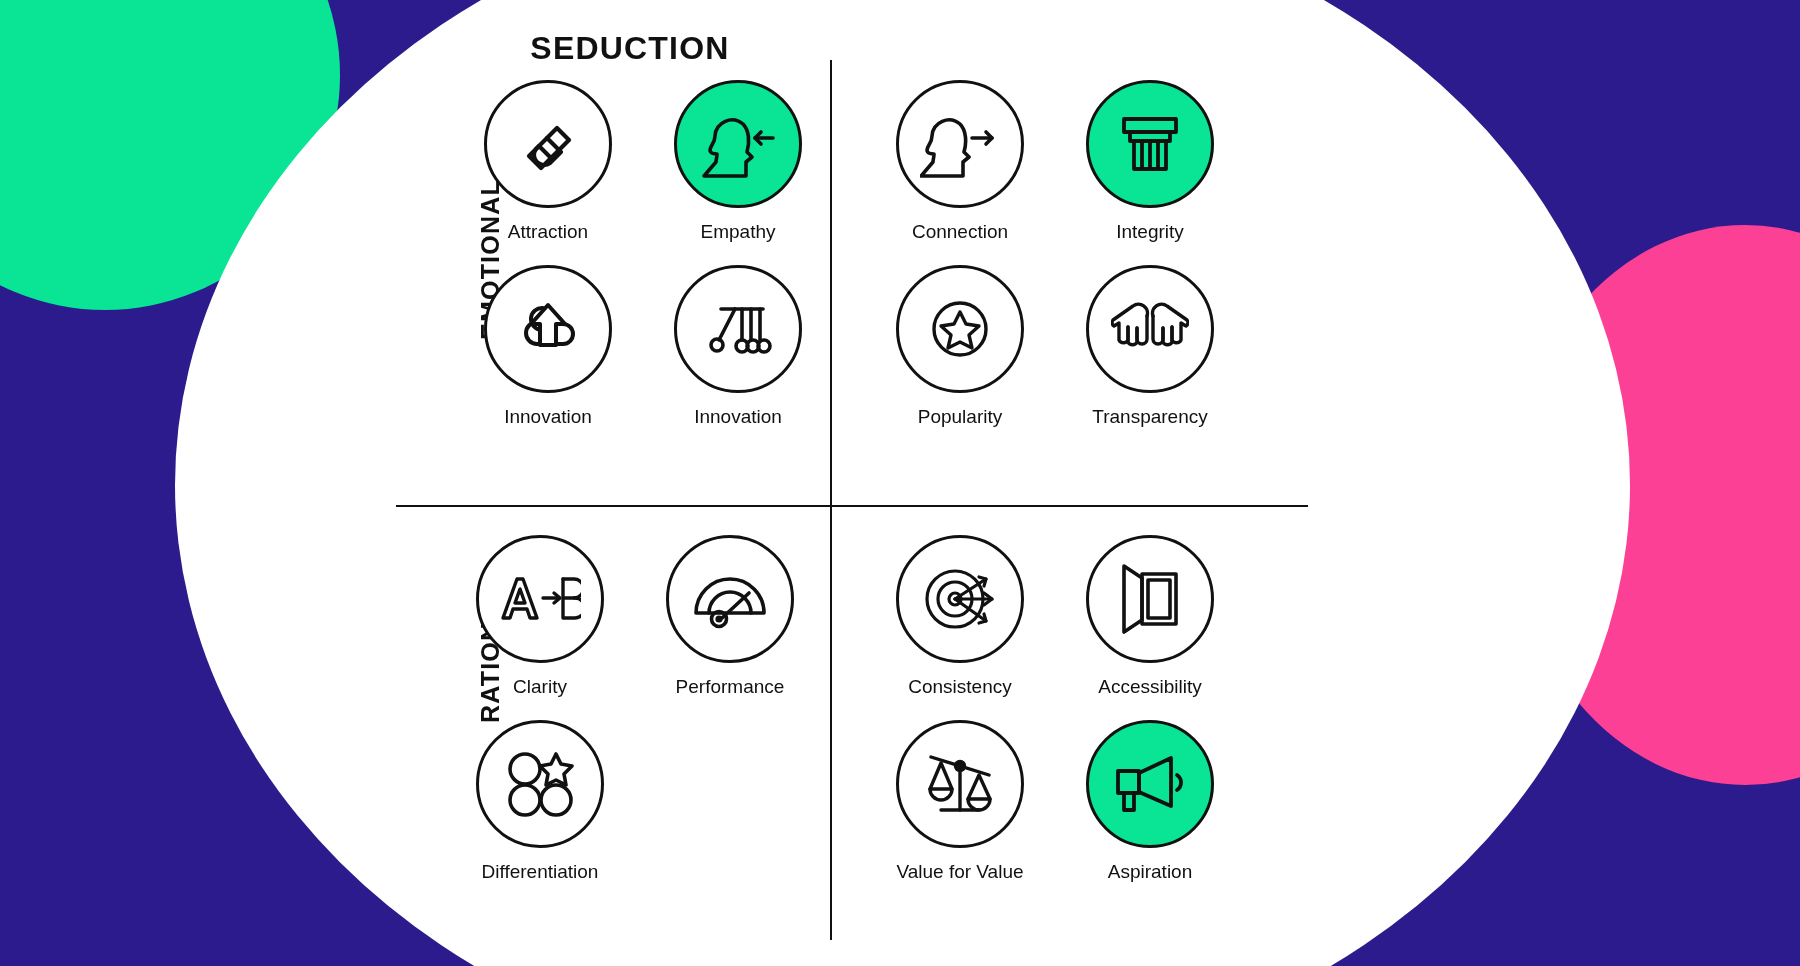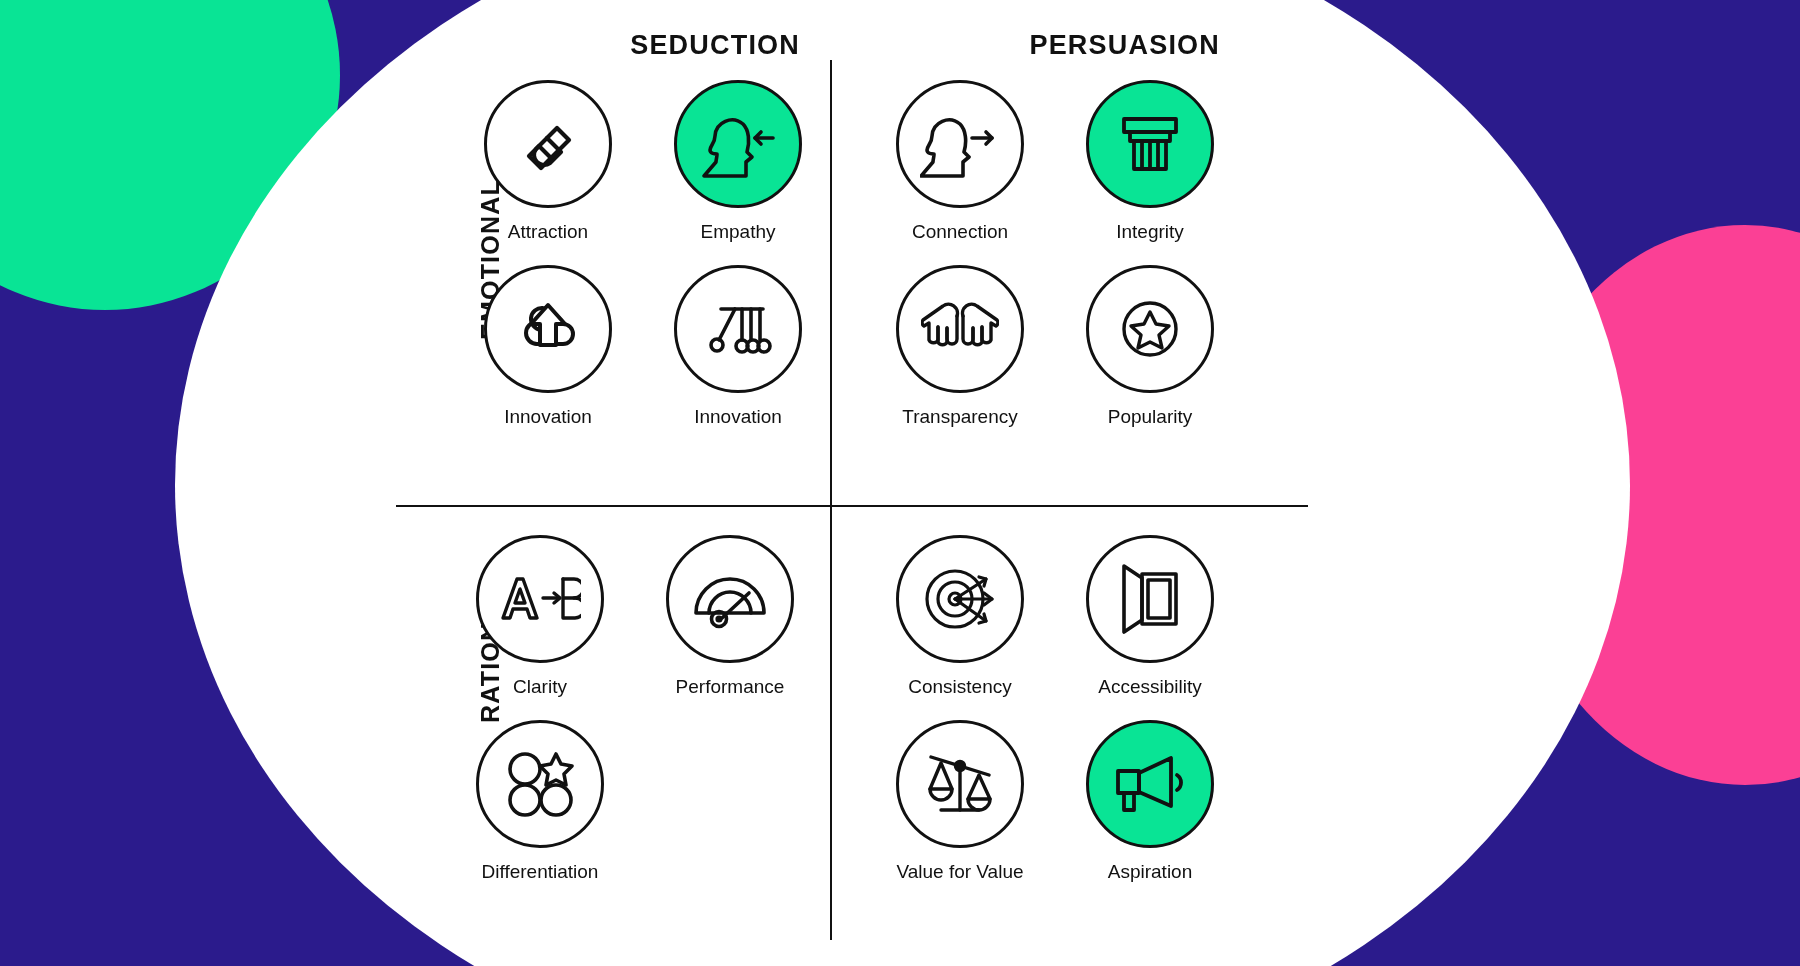--- a/index.html
+++ b/index.html
@@ -35,25 +35,25 @@
   }
   
   #matrix {
     position: absolute;
     left: 430px; top: 0px;
     width: 920px; height: 966px;
   }
   .col-header {
     position: absolute;
     top: 30px;
-    font-size: 27px;
+    font-size: 32px;
     font-weight: bold;
     letter-spacing: 1.2px;
     color: #111;
-    text-align: right;
+    text-align: center;
     width: 340px;
   }
   #header-seduction { left: 30px; }
   #header-persuasion { left: 450px; }
 
   .axis-label {
     position: absolute;
     font-size: 25px;
     font-weight: bold;
     letter-spacing: 1.2px;
@@ -120,21 +120,20 @@
 
 <div id="stage">
 
   <div class="blob" id="blob-green"></div>
   <div class="blob" id="blob-pink"></div>
   <div id="white-stage"></div>
 
   <div id="matrix">
 
     <div class="col-header" id="header-seduction">SEDUCTION</div>
-    <div class="col-header" id="header-persuasion">PERSUASION</div>
 
     <div class="axis-label" id="label-emotional">EMOTIONAL</div>
     <div class="axis-label" id="label-rational">RATIONAL</div>
 
     <div id="divider-h"></div>
     <div id="divider-v"></div>
 
     <div class="quadrant" id="q-emotional-seduction">
       <div class="grid2">
 
@@ -229,43 +228,43 @@
                 <path d="M43 34 L43 60"></path>
               </svg>
             </span>
           </div>
           <div class="cell-label">Integrity</div>
         </div>
 
         <div class="cell">
           <div class="badge">
             <span>
+              <svg width="74" height="74" viewBox="0 0 74 74" fill="none" stroke="#111" stroke-width="3.4" stroke-linejoin="round" stroke-linecap="round">
+                <circle cx="37" cy="37" r="26"></circle>
+                <path d="M37 20 L43 32 L56 34 L46 43 L49 56 L37 50 L25 56 L28 43 L18 34 L31 32 Z"></path>
+              </svg>
+            </span>
+          </div>
+          <div class="cell-label">Popularity</div>
+        </div>
+
+        <div class="cell">
+          <div class="badge">
+            <span>
               <svg width="78" height="68" viewBox="0 0 78 68" fill="none" stroke="#111" stroke-width="3.4" stroke-linejoin="round" stroke-linecap="round">
                 <path d="M36 21 L36 44 a5 5 0 0 1 -10 0 L26 33"></path>
                 <path d="M26 33 L26 47 a5 5 0 0 1 -9 0 L17 32"></path>
                 <path d="M17 32 L17 45 a5 5 0 0 1 -9 0 L8 28 L3 31 a4 4 0 0 1 -1 -6 L22 11 a9 9 0 0 1 14 10"></path>
                 <path d="M42 21 L42 44 a5 5 0 0 0 10 0 L52 33"></path>
                 <path d="M52 33 L52 47 a5 5 0 0 0 9 0 L61 32"></path>
                 <path d="M61 32 L61 45 a5 5 0 0 0 9 0 L70 28 L75 31 a4 4 0 0 0 1 -6 L56 11 a9 9 0 0 0 -14 10"></path>
               </svg>
             </span>
           </div>
           <div class="cell-label">Transparency</div>
-        </div>
-
-        <div class="cell">
-          <div class="badge">
-            <span>
-              <svg width="74" height="74" viewBox="0 0 74 74" fill="none" stroke="#111" stroke-width="3.4" stroke-linejoin="round" stroke-linecap="round">
-                <circle cx="37" cy="37" r="26"></circle>
-                <path d="M37 20 L43 32 L56 34 L46 43 L49 56 L37 50 L25 56 L28 43 L18 34 L31 32 Z"></path>
-              </svg>
-            </span>
-          </div>
-          <div class="cell-label">Popularity</div>
         </div>
 
       </div>
     </div>
 
     <div class="quadrant" id="q-rational-seduction">
       <div class="grid2">
 
         <div class="cell">
           <div class="badge">

